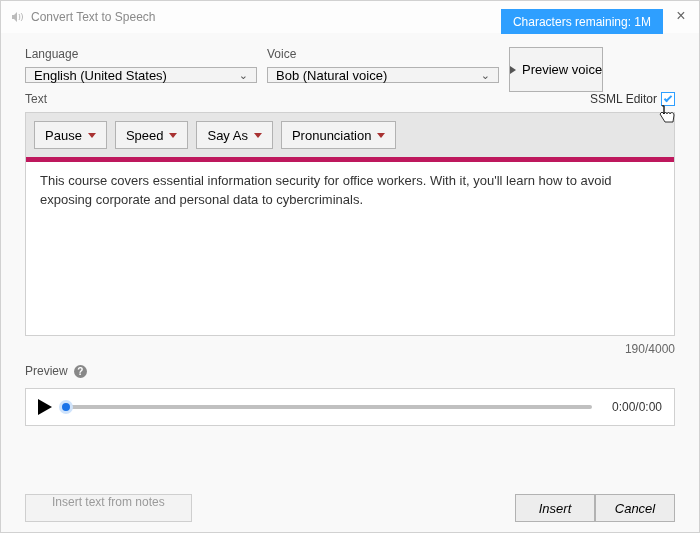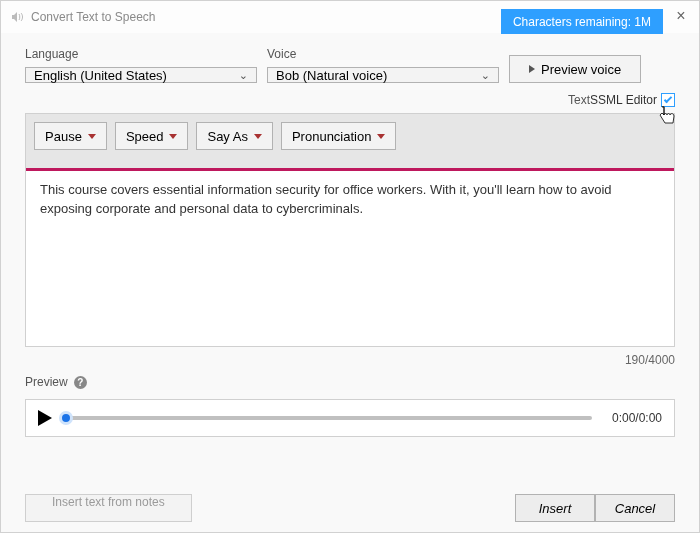--- a/index.html
+++ b/index.html
@@ -9,32 +9,32 @@
   .titlebar .title-icon { width: 14px; height: 14px; margin-right: 6px; display:flex; align-items:center; justify-content:center;}
   .titlebar .title { font-size: 12px; color: #8a8a8a; }
   .titlebar .char-pill { position: absolute; right: 36px; top: 8px; height: 25px; background: #2e9fff; color: #fff; font-size: 12px; padding: 0 12px; display: flex; align-items: center; }
   .titlebar .close { position: absolute; right: 8px; top: 6px; width: 20px; height: 20px; font-size: 16px; color: #666; text-align:center; line-height:18px; cursor:pointer; }
   .body { flex: 1; padding: 14px 24px 10px 24px; display: flex; flex-direction: column; }
   .row { display: flex; gap: 10px; }
   .field { display: flex; flex-direction: column; }
   .label { font-size: 12px; color: #555; margin-bottom: 6px; }
   .select { height: 16px; border: 1px solid #b2b2b2; background: #f3f3f3; font-size: 13px; padding: 0 8px; display: flex; align-items: center; justify-content: space-between; cursor: pointer; }
   .chev { font-size: 11px; color: #555; }
-  .prev-btn { height: 28px; border: 1px solid #b2b2b2; background: #f3f3f3; font-size: 13px; padding: 0 19px; display: flex; align-items: center; gap: 6px; cursor: pointer; }
+  .prev-btn { height: 45px; border: 1px solid #b2b2b2; background: #f3f3f3; font-size: 13px; padding: 0 0; display: flex; align-items: center; gap: 6px; cursor: pointer; }
   .tri-right { width: 0; height: 0; border-top: 4px solid transparent; border-bottom: 4px solid transparent; border-left: 6px solid #555; }
-  .text-row { display:flex; justify-content: flex-end; align-items:center; margin-top:10px; position:relative;}
+  .text-row { display:flex; justify-content: space-between; align-items:center; margin-top:0; position:relative;}
   .ssml { display:flex; align-items:center; gap:4px; font-size:12px; color:#333; position:relative;}
   .checkbox { width:14px; height:14px; border:1px solid #2e9fff; background:#fff; display:flex; align-items:center; justify-content:center; cursor:pointer;}
   .checkmark { width:8px; height:4px; border-left:2px solid #2e9fff; border-bottom:2px solid #2e9fff; transform: rotate(-45deg); margin-top:-2px;}
   .cursor-hand { position:absolute; right:-1px; top:13px; font-size:16px;}
   .tool-area { margin-top:6px; border:1px solid #d0d0d0; background:#e6e6e6; }
   .toolbar { padding: 8px 8px; display:flex; gap:8px;}
   .tbtn { height:28px; border:1px solid #b2b2b2; background:#f3f3f3; font-size:13px; padding:0 10px; display:flex; align-items:center; gap:6px; cursor:pointer;}
   .dd { width:0; height:0; border-left:4px solid transparent; border-right:4px solid transparent; border-top:5px solid #a83232;}
-  .textarea { background:#fff; height:178px; padding:10px 14px; font-size:13px; color:#333; line-height:1.45; border-top:3px solid #be185d;margin-top:10px;}
+  .textarea { background:#fff; height:178px; padding:10px 14px; font-size:13px; color:#333; line-height:1.45; border-top:5px solid #be185d;}
   .counter { text-align:right; font-size:12px; color:#666; margin-top:6px;}
   .preview-row { margin-top:8px;}
   .preview-lbl { font-size:12px; color:#555; display:flex; align-items:center; gap:6px;}
   .help { width:13px; height:13px; border-radius:50%; background:#888; color:#fff; font-size:10px; display:flex; align-items:center; justify-content:center; font-weight:bold;}
   .player { margin-top:10px; height:38px; border:1px solid #d0d0d0; background:#fff; display:flex; align-items:center; padding:0 12px; gap:14px;}
   .play-icon { width:0; height:0; border-top:8px solid transparent; border-bottom:8px solid transparent; border-left:14px solid #000; cursor:pointer;}
   .track { flex:1; height:4px; background:#c0c0c0; border-radius:2px; position:relative;}
   .thumb { position:absolute; left:0; top:50%; transform:translate(-50%,-50%); width:14px; height:14px; border-radius:50%; background:#1a73e8; border:3px solid #cfe3fb;}
   .time { font-size:12px; color:#333; margin-left:6px;}
   .footer { margin-top:auto; display:flex; align-items:center; padding-top:14px;}

